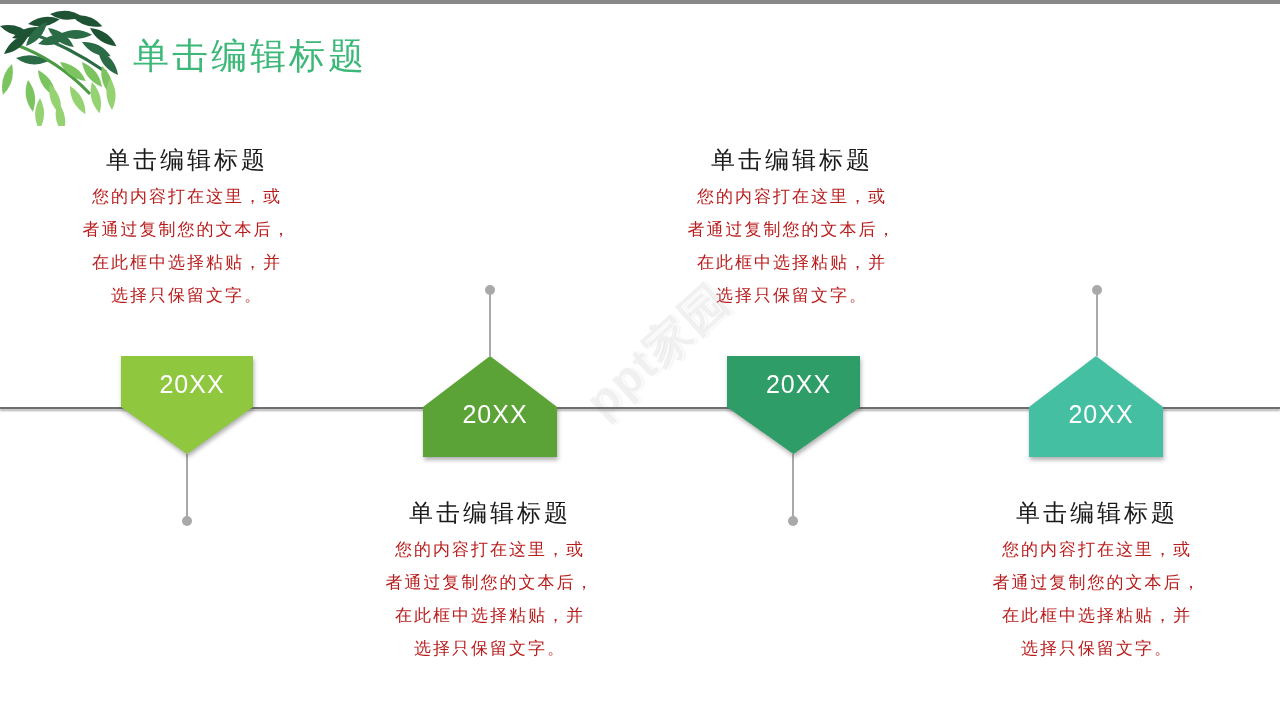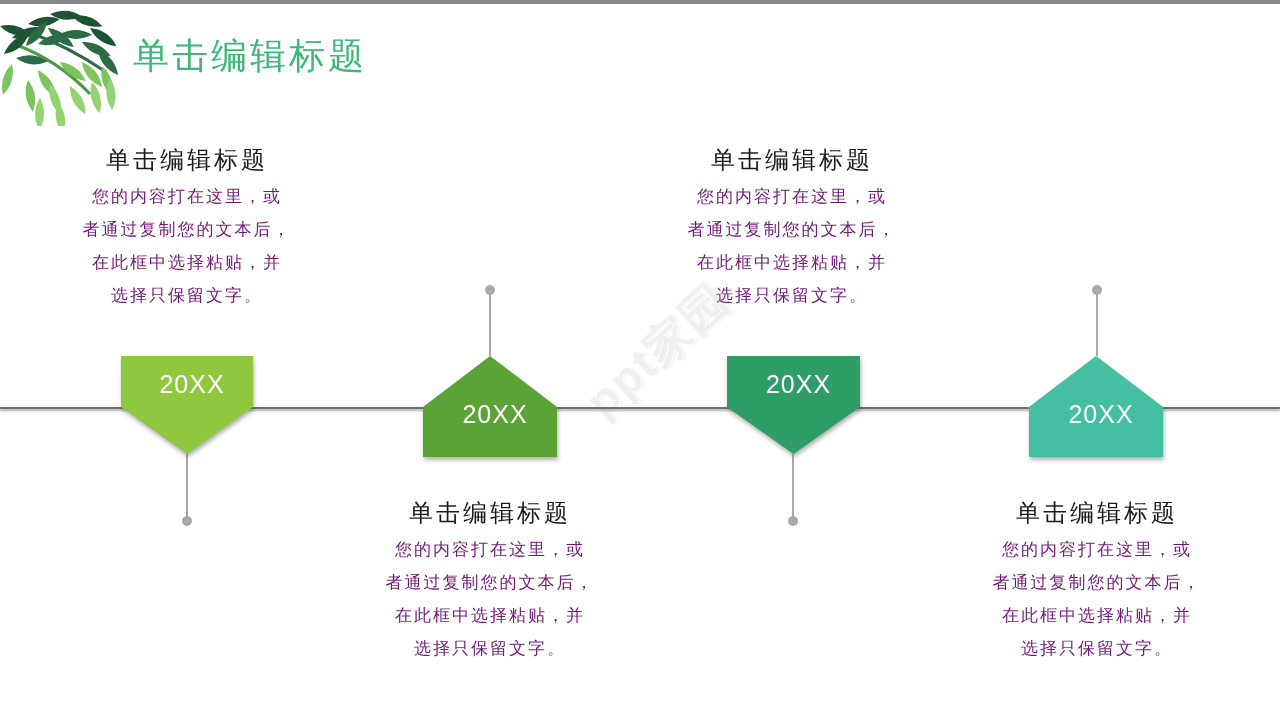--- a/index.html
+++ b/index.html
@@ -44,21 +44,21 @@
     position:absolute; width:10px; height:10px; border-radius:50%;
     background:#a9a9a9;
   }
   .tblock { position:absolute; width:250px; text-align:center; }
   .tblock-title {
     font-size:24px; line-height:30px; letter-spacing:3px;
     color:#1a1a1a; margin-bottom:5px; white-space:nowrap;
   }
   .tblock-line {
     font-size:17px; line-height:33px; letter-spacing:2px;
-    color:#701a75; white-space:nowrap;
+    color:#b91c1c; white-space:nowrap;
   }
 </style>
 </head>
 <body>
 
 <div class="slide">
 
   <svg class="leaf-deco" width="132" height="124" viewBox="0 0 132 124" aria-hidden="true">
     <path d="M16 42 Q60 58 92 92" stroke="#4d9a45" stroke-width="3" fill="none"></path>
     <path d="M30 30 Q70 44 108 70" stroke="#2b6b45" stroke-width="3" fill="none"></path>

